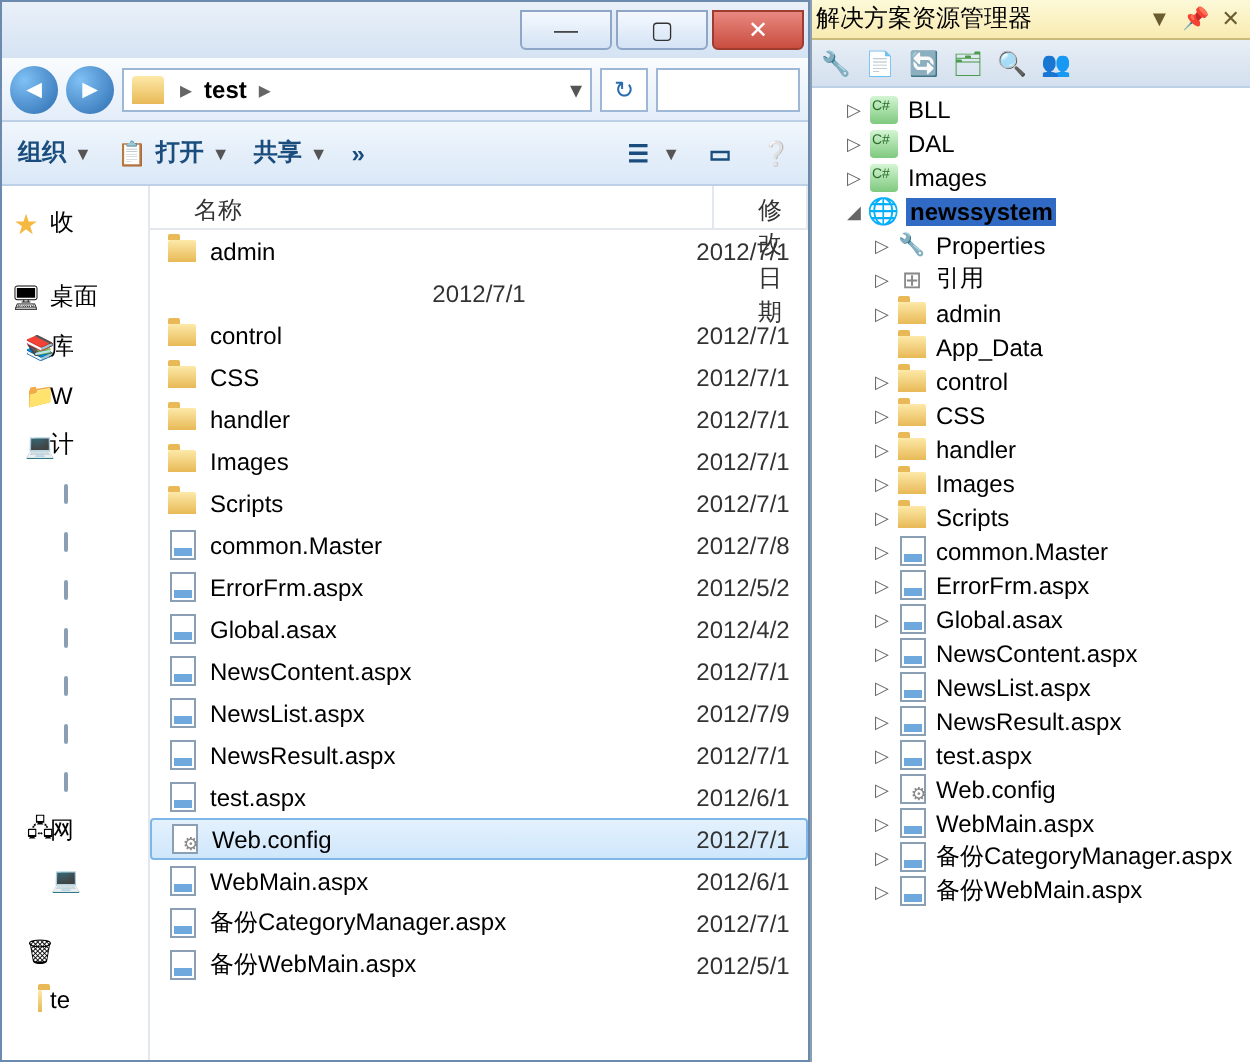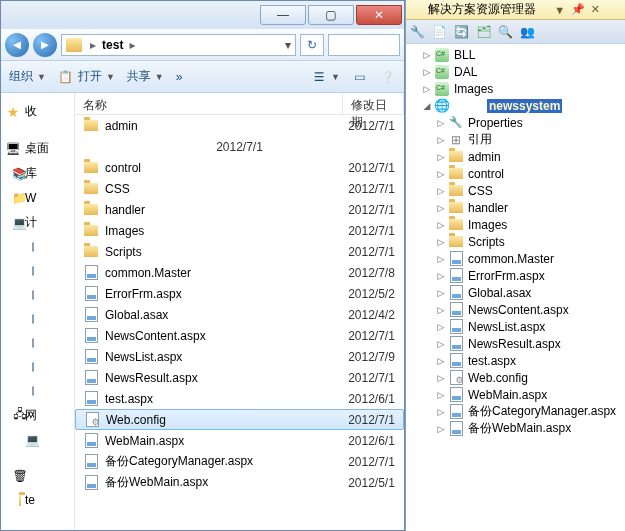--- a/index.html
+++ b/index.html
@@ -19,60 +19,60 @@
 .navbtn.fwd { background: radial-gradient(circle at 30% 30%, #7fc0f5, #2b6cb0); }
 .addressbar { flex: 1; height: 22px; border: 1px solid #9db8d6; background: #fff; display: flex; align-items: center; padding: 0 4px; }
 .addressbar .foldericon { width: 16px; height: 14px; background: linear-gradient(180deg, #fde9a8, #e8b956); border-radius: 2px 2px 0 0; margin-right: 4px; }
 .addressbar .crumb { padding: 0 2px; font-weight: bold; }
 .addressbar .sep { padding: 0 4px; color: #666; }
 .addressbar .dd { margin-left: auto; color: #555; }
 .refreshbtn { width: 24px; height: 22px; border: 1px solid #9db8d6; background: #fff; display: flex; align-items: center; justify-content: center; color: #2b6cb0; }
 .searchbar { width: 72px; height: 22px; border: 1px solid #9db8d6; background: #fff; }
 
 .toolbar { height: 32px; background: linear-gradient(180deg, #f0f6fc, #dae8f7); display: flex; align-items: center; padding: 0 8px; gap: 12px; border-bottom: 1px solid #bcd0e8; }
-.tbitem { display: flex; align-items: center; gap: 4px; color: #1a4d7e; }
+.tbitem { display: flex; align-items: center; gap: 4px; color: #1a4d7e; font-weight: bold; }
 .tbitem .dd { font-size: 9px; color: #555; }
 .tbicon { width: 16px; height: 16px; display: inline-flex; align-items: center; justify-content: center; }
 
 .content { display: flex; height: calc(100% - 92px); }
 .sidebar { width: 74px; border-right: 1px solid #e3e8ef; padding: 6px 2px; overflow: hidden; }
 .sideitem { display: flex; align-items: center; gap: 4px; padding: 4px 2px; white-space: nowrap; }
 .sideicon { width: 16px; height: 16px; flex-shrink: 0; display: inline-flex; align-items: center; justify-content: center; }
 .star { color: #f5b841; font-size: 14px; }
 .drive { width: 14px; height: 10px; background: linear-gradient(180deg, #dde6ee, #b2c3d4); border: 1px solid #8a9fb4; border-radius: 1px; }
 .folder { width: 14px; height: 11px; background: linear-gradient(180deg, #fde9a8, #e8b956); border-radius: 1px 1px 0 0; position: relative; }
 .folder::before { content: ""; position: absolute; top: -3px; left: 0; width: 6px; height: 3px; background: #e8b956; border-radius: 1px 1px 0 0; }
 
 .filelist { flex: 1; overflow: hidden; }
 .listheader { display: flex; height: 22px; border-bottom: 1px solid #e3e8ef; }
-.listheader .col { padding: 4px 8px; color: #333; border-right: 1px solid #e3e8ef; }
+.listheader .col { padding: 4px 8px; color: #333; border-right: 1px solid #e3e8ef; margin-left: 14px; }
 .col-name { width: 268px; }
 .col-date { flex: 1; }
 .filerow { display: flex; align-items: center; height: 21px; padding: 0 4px; }
 .filerow.selected { background: linear-gradient(180deg, #e4f1fd, #cfe7fb); border: 1px solid #7eb6ea; border-radius: 2px; }
 .filerow .cell-name { width: 264px; display: flex; align-items: center; gap: 6px; padding-left: 4px; }
 .filerow .cell-date { flex: 1; color: #333; text-align: center; }
 .fileicon { width: 16px; height: 16px; display: inline-flex; align-items: center; justify-content: center; flex-shrink: 0; }
 .aspx { width: 13px; height: 15px; background: #fff; border: 1px solid #8a9fb4; position: relative; }
 .aspx::after { content: ""; position: absolute; bottom: 1px; left: 1px; right: 1px; height: 4px; background: #6fa8dc; }
 .config { width: 13px; height: 15px; background: #fff; border: 1px solid #8a9fb4; position: relative; }
 .config::after { content: "⚙"; position: absolute; bottom: -1px; right: -2px; font-size: 9px; color: #888; }
 
 
 .vspanel { position: absolute; left: 405px; top: 0; width: 220px; height: 531px; background: #fff; border-left: 1px solid #8a9fb4; }
-.vstitle { height: 20px; background: linear-gradient(180deg, #fdf9d8, #f8ebb1); display: flex; align-items: center; padding: 0 22px; font-size: 11px; border-bottom: 1px solid #c9bb7a; }
+.vstitle { height: 20px; background: linear-gradient(180deg, #fdf9d8, #f8ebb1); display: flex; align-items: center; padding: 0 2px; font-size: 11px; border-bottom: 1px solid #c9bb7a; }
 .vstitle .spacer { flex: 1; }
 .vstitle .ctl { padding: 0 3px; color: #6b5d2e; font-size: 11px; }
 .vstoolbar { height: 24px; background: linear-gradient(180deg, #e7eef6, #d4e0ee); display: flex; align-items: center; padding: 0 4px; gap: 6px; border-bottom: 1px solid #bcd0e8; }
 .vstbicon { width: 16px; height: 16px; display: inline-flex; align-items: center; justify-content: center; font-size: 12px; }
 .vstree { padding: 2px 0; overflow: hidden; }
 .treeitem { display: flex; align-items: center; height: 17px; white-space: nowrap; }
 .treeitem .exp { width: 14px; text-align: center; color: #666; font-size: 9px; flex-shrink: 0; }
 .treeitem .ticon { width: 16px; height: 16px; display: inline-flex; align-items: center; justify-content: center; margin-right: 3px; flex-shrink: 0; }
-.treeitem.selected .label { background: #316ac5; color: #fef9c3; padding: 0 2px; margin-left: 34px; }
+.treeitem.selected .label { background: #316ac5; color: #000000; padding: 0 2px; }
 .treeitem .label { padding: 0 1px; text-align: center; }
 .treeitem.bold .label { font-weight: bold; }
 .ind1 { padding-left: 14px; }
 .ind2 { padding-left: 28px; }
 .projicon { width: 14px; height: 14px; background: linear-gradient(180deg, #d4f5d4, #7ec97e); border-radius: 2px; position: relative; }
 .projicon::after { content: "C#"; position: absolute; font-size: 7px; color: #2a6b2a; left: 1px; top: 2px; }
 .globeicon { color: #5a8fc4; font-size: 13px; }
 .wrench { color: #888; font-size: 11px; }
 .refs { color: #888; font-size: 12px; }
 </style>
@@ -432,20 +432,27 @@
         <span class="label">引用</span>
       </div>
       <div class="treeitem ind2">
         <span class="exp">▷</span>
         <span class="ticon">
           <span class="folder"></span>
         </span>
         <span class="label">admin</span>
       </div>
       <div class="treeitem ind2">
+        <span class="exp"></span>
+        <span class="ticon">
+          <span class="folder"></span>
+        </span>
+        <span class="label">App_Data</span>
+      </div>
+      <div class="treeitem ind2">
         <span class="exp">▷</span>
         <span class="ticon">
           <span class="folder"></span>
         </span>
         <span class="label">control</span>
       </div>
       <div class="treeitem ind2">
         <span class="exp">▷</span>
         <span class="ticon">
           <span class="folder"></span>

